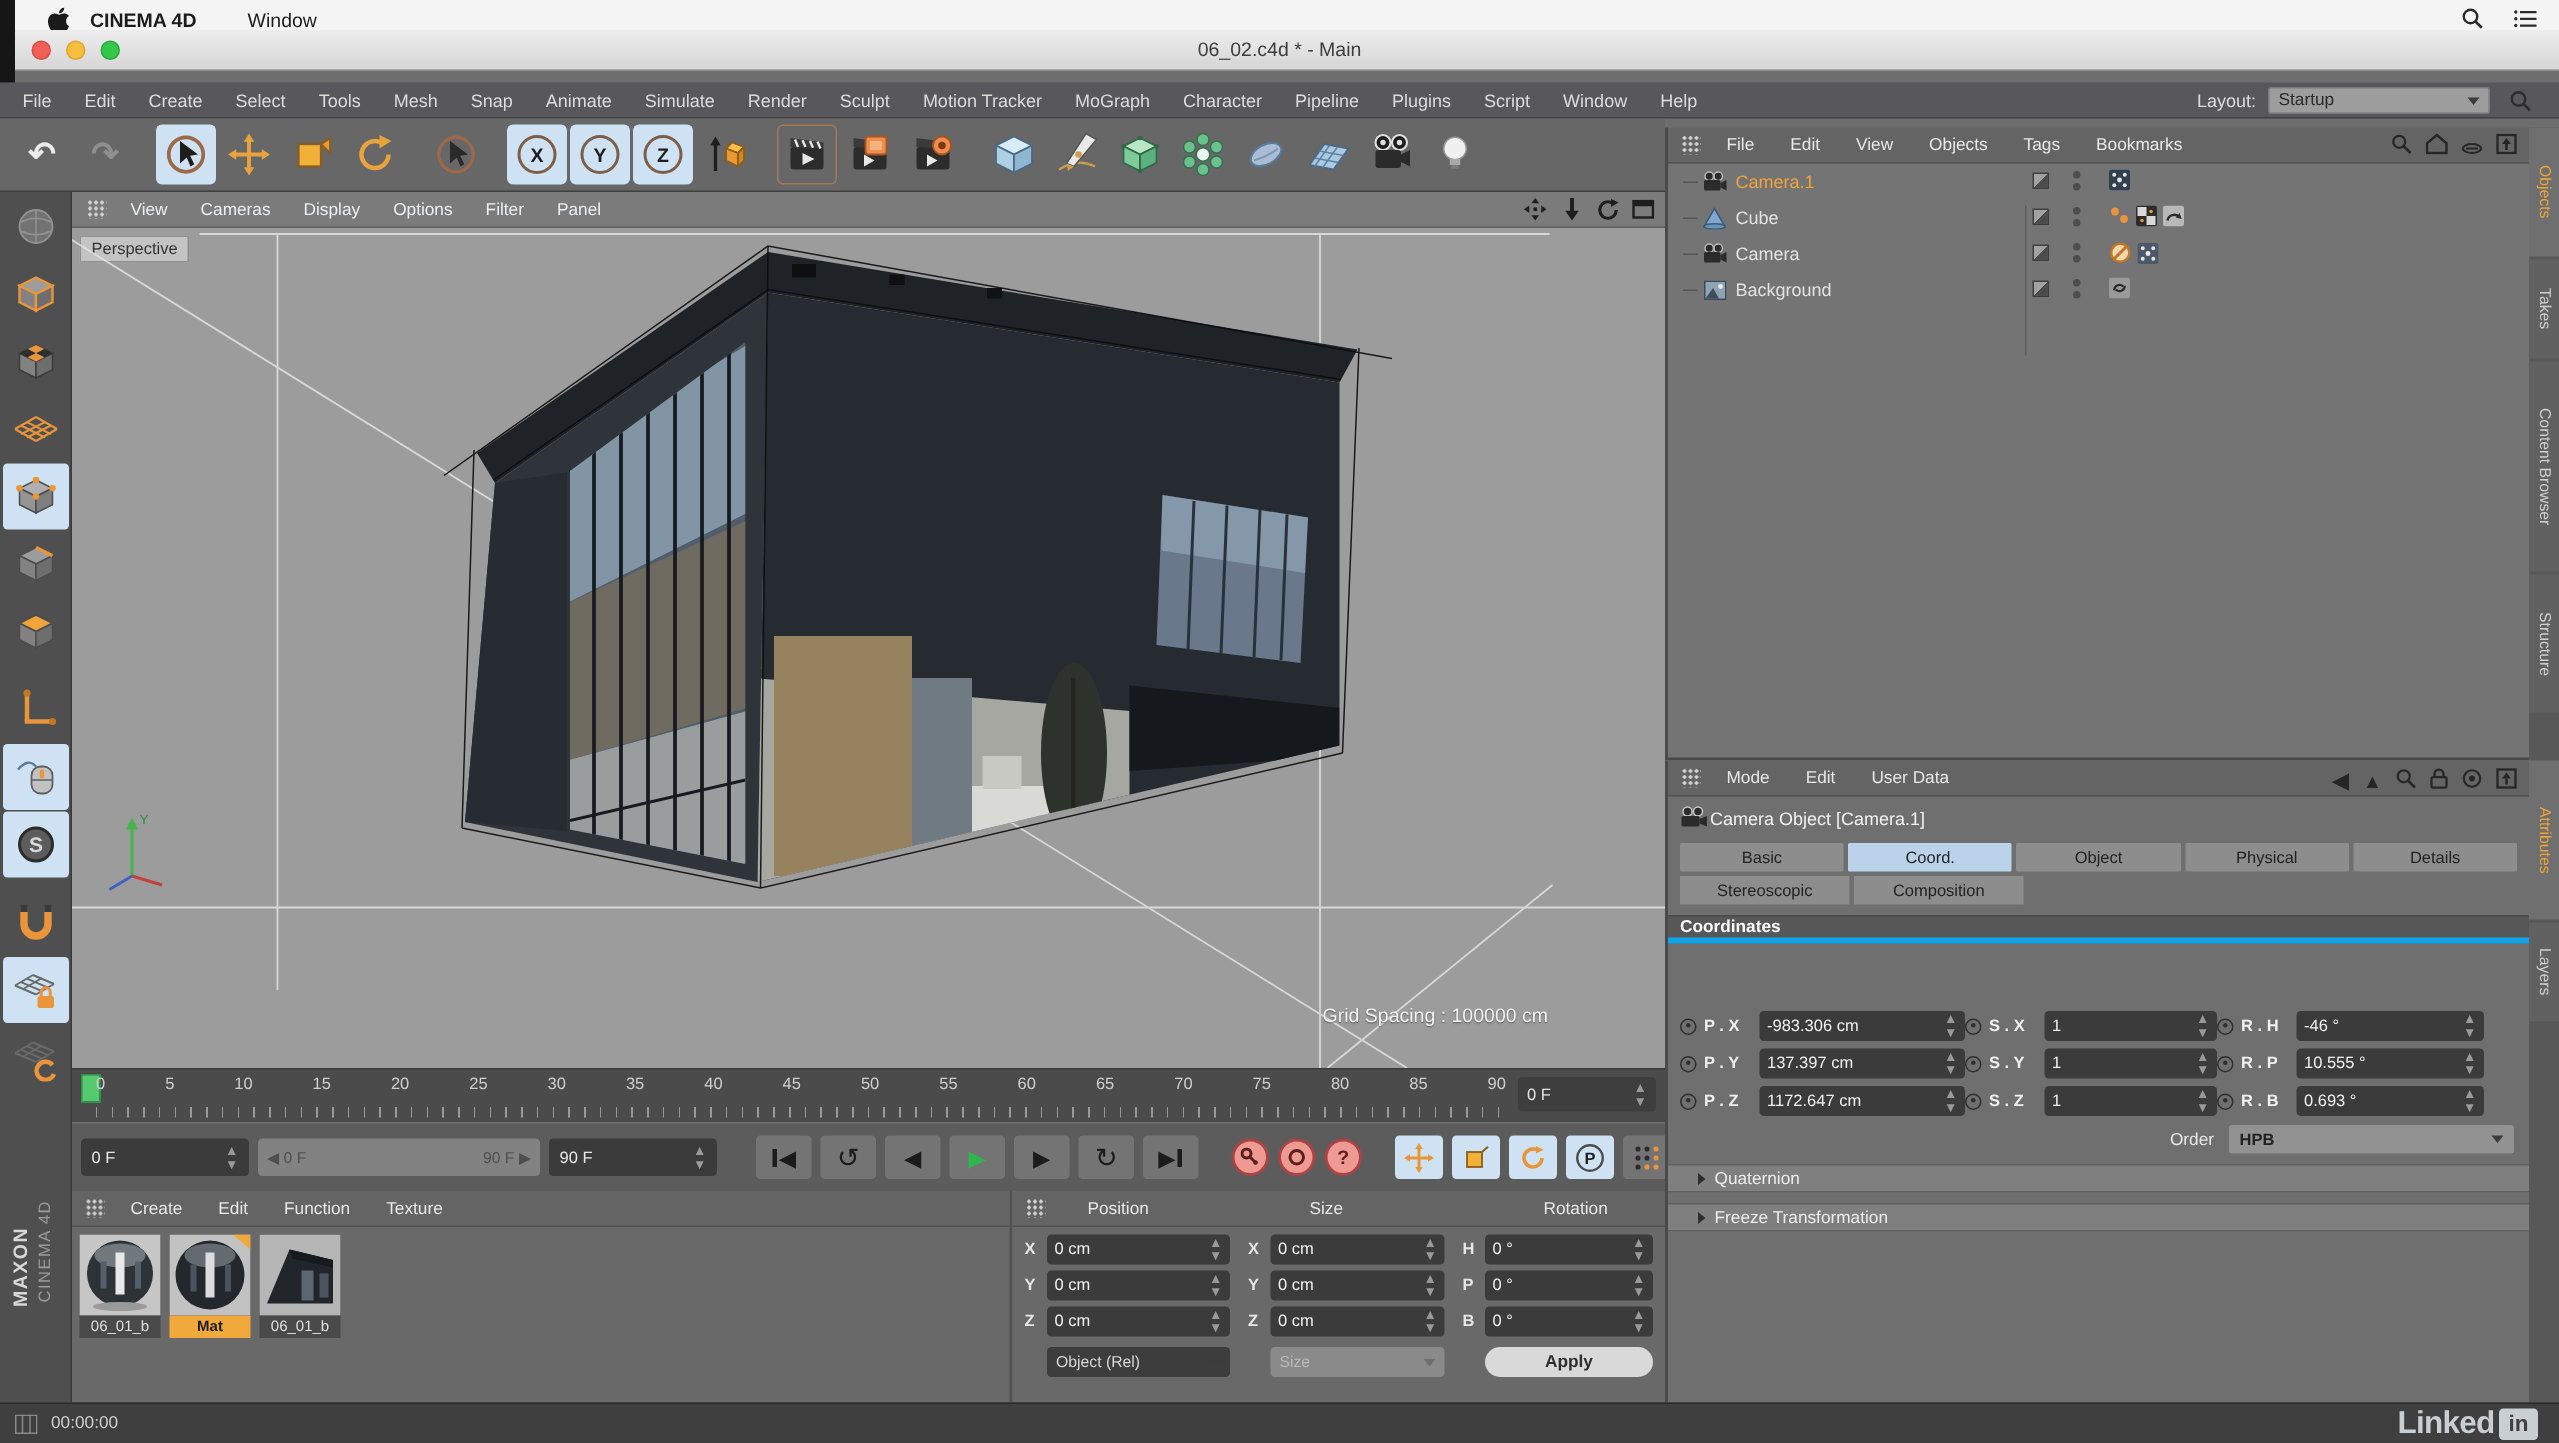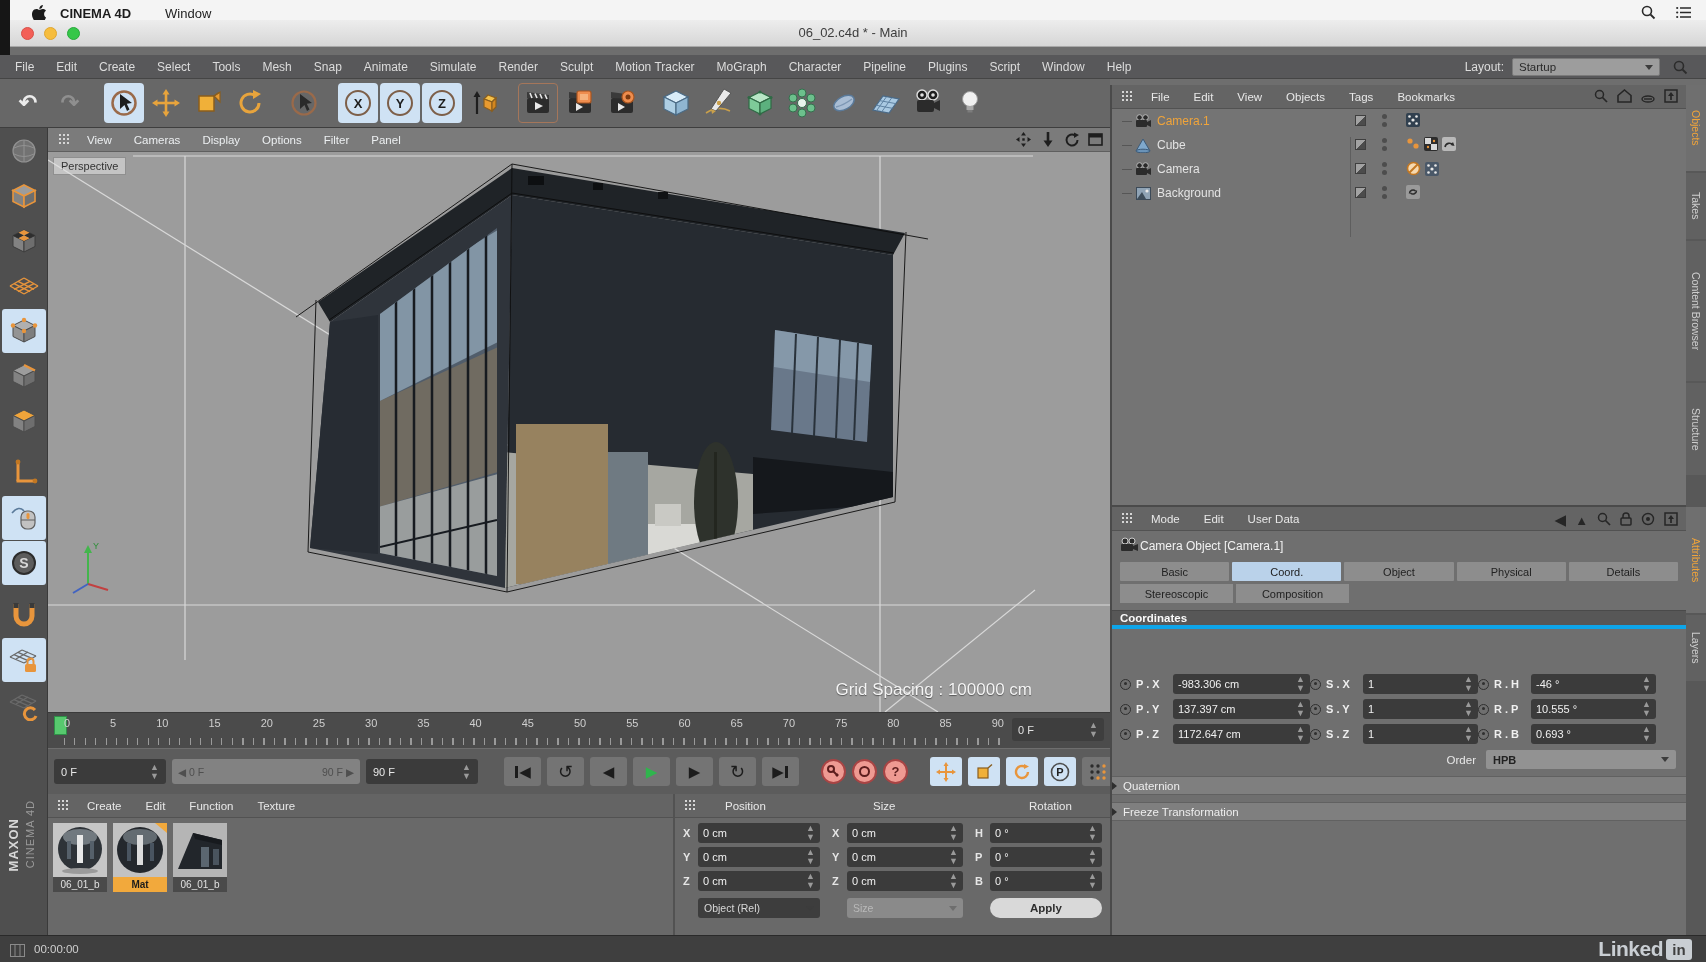--- a/index.html
+++ b/index.html
@@ -60,21 +60,21 @@
   .vpmenu{height:24px;background:#7b7b7b;border-bottom:1px solid #5f5f5f;display:flex;align-items:center;
           font-size:11.5px;color:#eceff1;padding-left:6px;gap:2px;}
   .vpmenu .mi{padding:0 10px;}
   .handle{width:13px;height:13px;background-image:radial-gradient(#d6d6d6 1px,transparent 1.3px);
           background-size:4px 4px;flex:none;margin:0 4px;}
   .vpnav{position:absolute;right:6px;top:3px;display:flex;gap:7px;align-items:center;}
   .vpnav .nicon{width:17px;height:17px;display:flex;align-items:center;justify-content:center;color:#1e1e1e;font-size:13px;}
   .vplabel{position:absolute;left:5px;top:29px;background:#c4c4c4;color:#333;font-size:11px;
            padding:2px 7px;border:1px solid #8f8f8f;}
   .scene{position:absolute;left:0;top:24px;width:1062px;height:560px;}
-  .gridspacing{position:absolute;right:78px;bottom:12px;font-size:17px;color:#f4f4f4;text-shadow:0 1px 1px rgba(40,40,40,.6);margin-top:32px;}
+  .gridspacing{position:absolute;right:78px;bottom:28px;font-size:13px;color:#f4f4f4;text-shadow:0 1px 1px rgba(40,40,40,.6);margin-top:32px;}
 
   
   .ruler{left:48px;top:712px;width:1062px;height:36px;background:#4b4b4b;border-top:1px solid #3a3a3a;}
   .playhead{position:absolute;left:6px;top:3px;width:13px;height:19px;background:#57c96e;border:1px solid #2f8f48;}
   .ticknums{position:absolute;left:16px;right:106px;top:4px;display:flex;justify-content:space-between;
             font-size:11px;color:#cfcfcf;}
   .tickmarks{position:absolute;left:16px;right:106px;top:25px;height:7px;
              background:repeating-linear-gradient(90deg,#9a9a9a 0 1px,transparent 1px 10.5px);}
   .rul-end{position:absolute;right:6px;top:5px;width:92px;height:23px;background:#3e3e3e;border-radius:3px;
            display:flex;align-items:center;font-size:11px;color:#e2e2e2;padding:0 6px;justify-content:space-between;}
@@ -168,21 +168,21 @@
   .am-col{display:flex;flex-direction:column;gap:5px;}
   .am-colP{width:190px;}.am-colS{width:168px;}.am-colR{width:178px;}
   .am-row{display:flex;align-items:center;gap:5px;}
   .keycirc{width:11px;height:11px;border:1.5px solid #2f2f2f;border-radius:50%;position:relative;flex:none;}
   .keycirc::after{content:"";position:absolute;left:2.5px;top:2.5px;width:3px;height:3px;border-radius:50%;background:#2f2f2f;}
   .am-lab{width:32px;font-size:11px;font-weight:bold;color:#f0f0f0;flex:none;}
   .orderrow{display:flex;justify-content:flex-end;align-items:center;gap:10px;padding:6px 10px 0 0;font-size:11.5px;color:#e8e8e8;}
   .order-dd{width:190px;height:19px;background:#929292;border-radius:2px;color:#222;font-size:11px;font-weight:bold;
             display:flex;align-items:center;justify-content:space-between;padding:0 7px;}
   .fold{margin-top:7px;height:19px;background:#7f7f7f;border-top:1px solid #616161;border-bottom:1px solid #616161;
-        display:flex;align-items:center;gap:6px;padding-left:0;font-size:11.5px;color:#ededed;}
+        display:flex;align-items:center;gap:6px;padding-left:20px;font-size:11.5px;color:#ededed;}
   .fold .arr{width:0;height:0;border-top:4px solid transparent;border-bottom:4px solid transparent;border-left:5px solid #2e2e2e;}
 
   
   .statusbar{left:0;top:935px;width:1706px;height:27px;background:#3f3f3f;border-top:1px solid #2a2a2a;
              display:flex;align-items:center;z-index:7;}
   .st-time{margin-left:34px;font-size:11.5px;color:#cfcfcf;}
   .brand{position:absolute;right:14px;display:flex;align-items:center;gap:3px;}
   .brand .word{font-size:21px;font-weight:bold;color:#c9ced3;letter-spacing:-0.5px;}
   .brand .box{width:26px;height:21px;background:#c9ced3;border-radius:3px;color:#3f3f3f;font-size:15px;
               font-weight:bold;display:flex;align-items:center;justify-content:center;}

